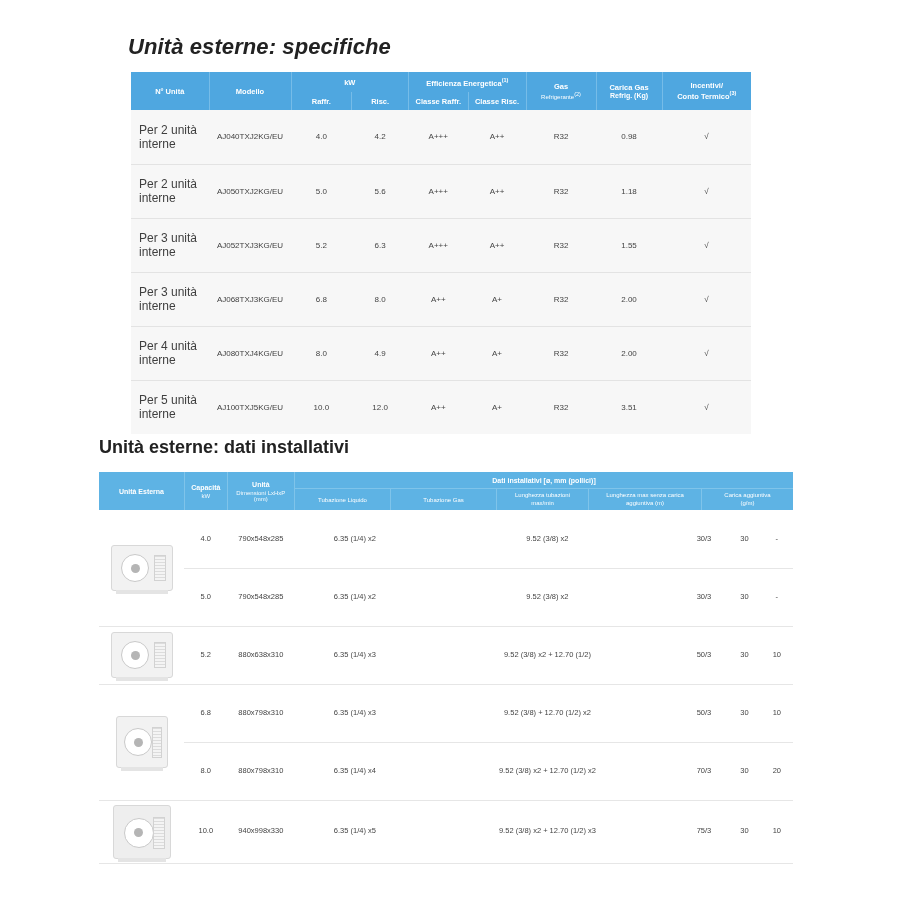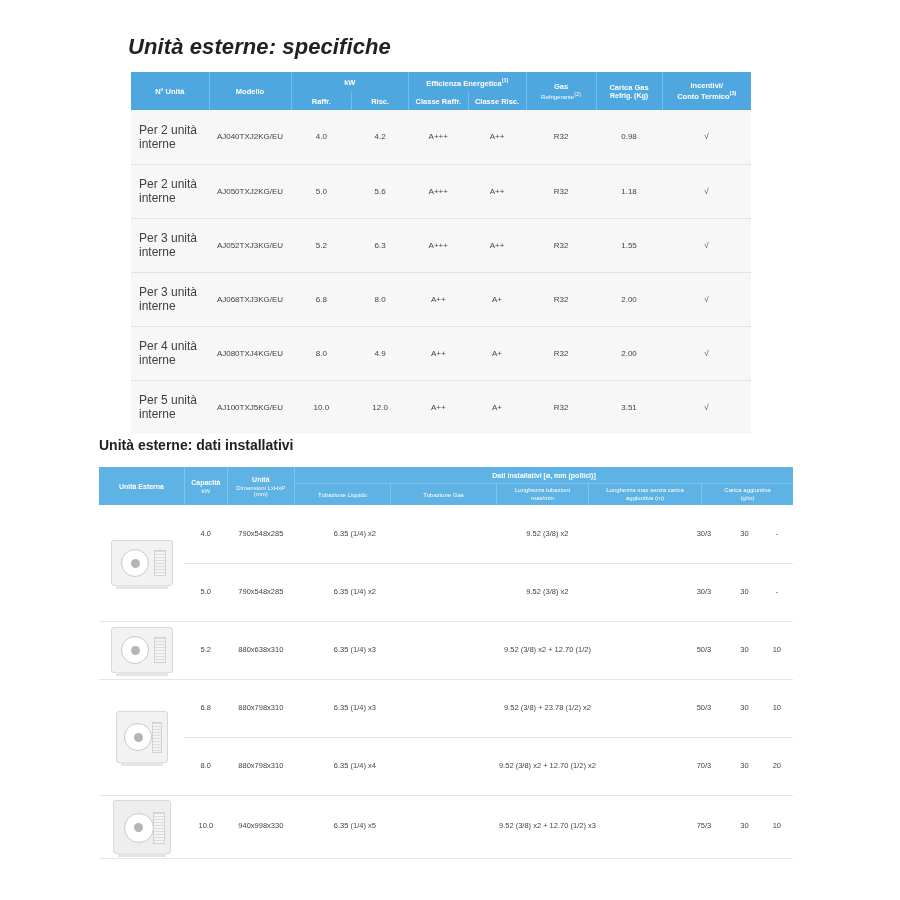--- a/index.html
+++ b/index.html
@@ -46,21 +46,21 @@
     color: #444;
   }
   table.t1 tbody tr:last-child td { border-bottom: none; margin-top: 38px; }
   table.t1 tbody td.first { text-align: left; padding-left: 8px; font-size: 12px; color: #3f3f3f; }
   table.t1 tbody td.model { color: #3f3f3f; }
   sup { font-size: 5.5px; vertical-align: super; }
 
   
   .sec2 { position: absolute; left: 0; top: 437px; width: 900px; }
   .sec2-title {
-    font-size: 14px; font-weight: bold; color: #222;
+    font-size: 18px; font-weight: bold; color: #222;
     margin: 0 0 14px 99px;
   }
   table.t2 {
     border-collapse: collapse;
     margin-left: 99px;
     width: 694px;
     background: #ffffff;
   }
   table.t2 thead th {
     background: #5eb3e4;
@@ -314,21 +314,21 @@
           <td class="imgcell" rowspan="2">
             <div class="unit tall">
               <div class="fan"></div>
               <div class="grill"></div>
               <div class="base"></div>
             </div>
           </td>
           <td>6.8</td>
           <td>880x798x310</td>
           <td>6.35 (1/4) x3</td>
-          <td>9.52 (3/8) + 23.78 (1/2) x2</td>
+          <td>9.52 (3/8) + 12.70 (1/2) x2</td>
           <td>50/3</td>
           <td>30</td>
           <td>10</td>
         </tr>
         <tr>
           <td>8.0</td>
           <td>880x798x310</td>
           <td>6.35 (1/4) x4</td>
           <td>9.52 (3/8) x2 + 12.70 (1/2) x2</td>
           <td>70/3</td>

